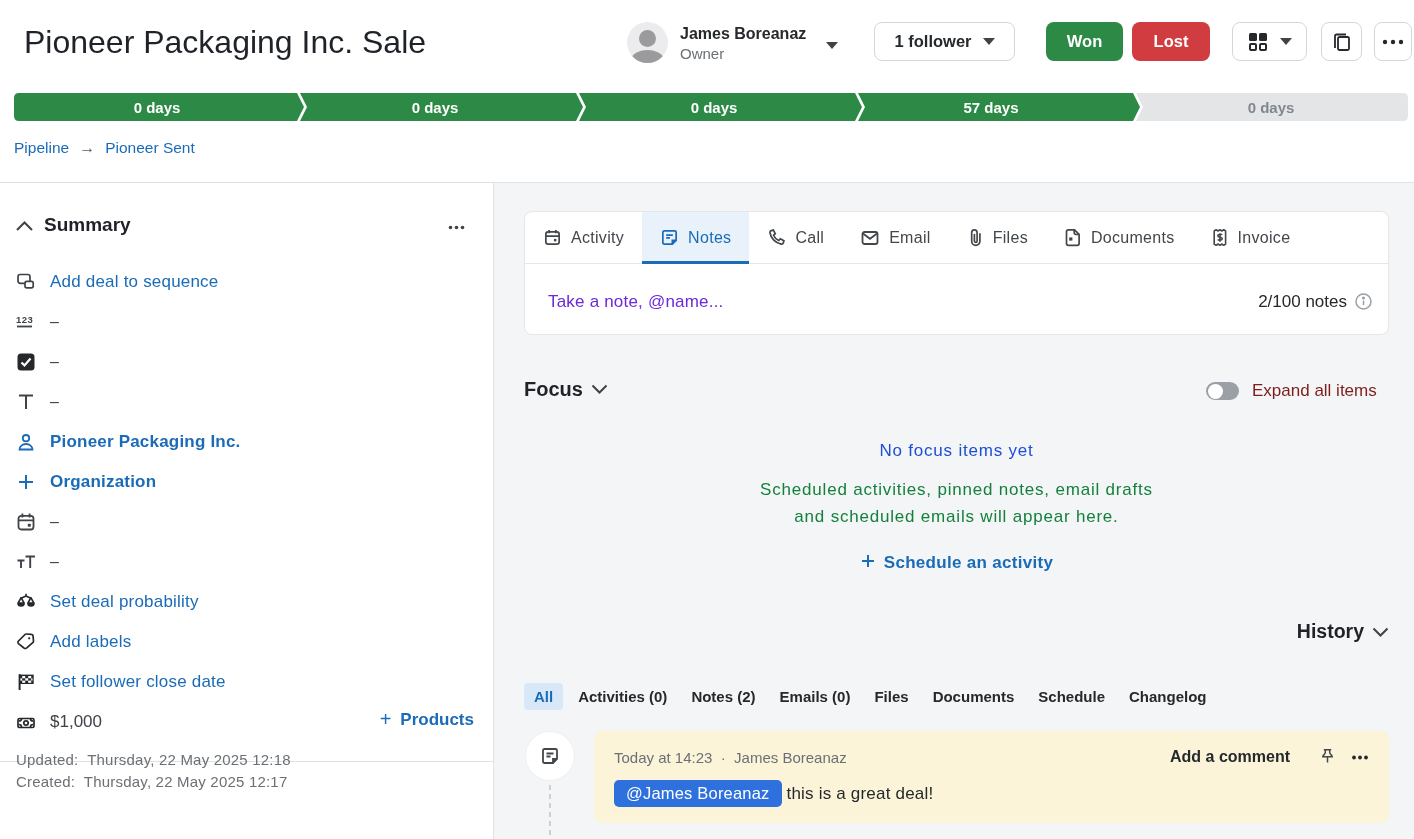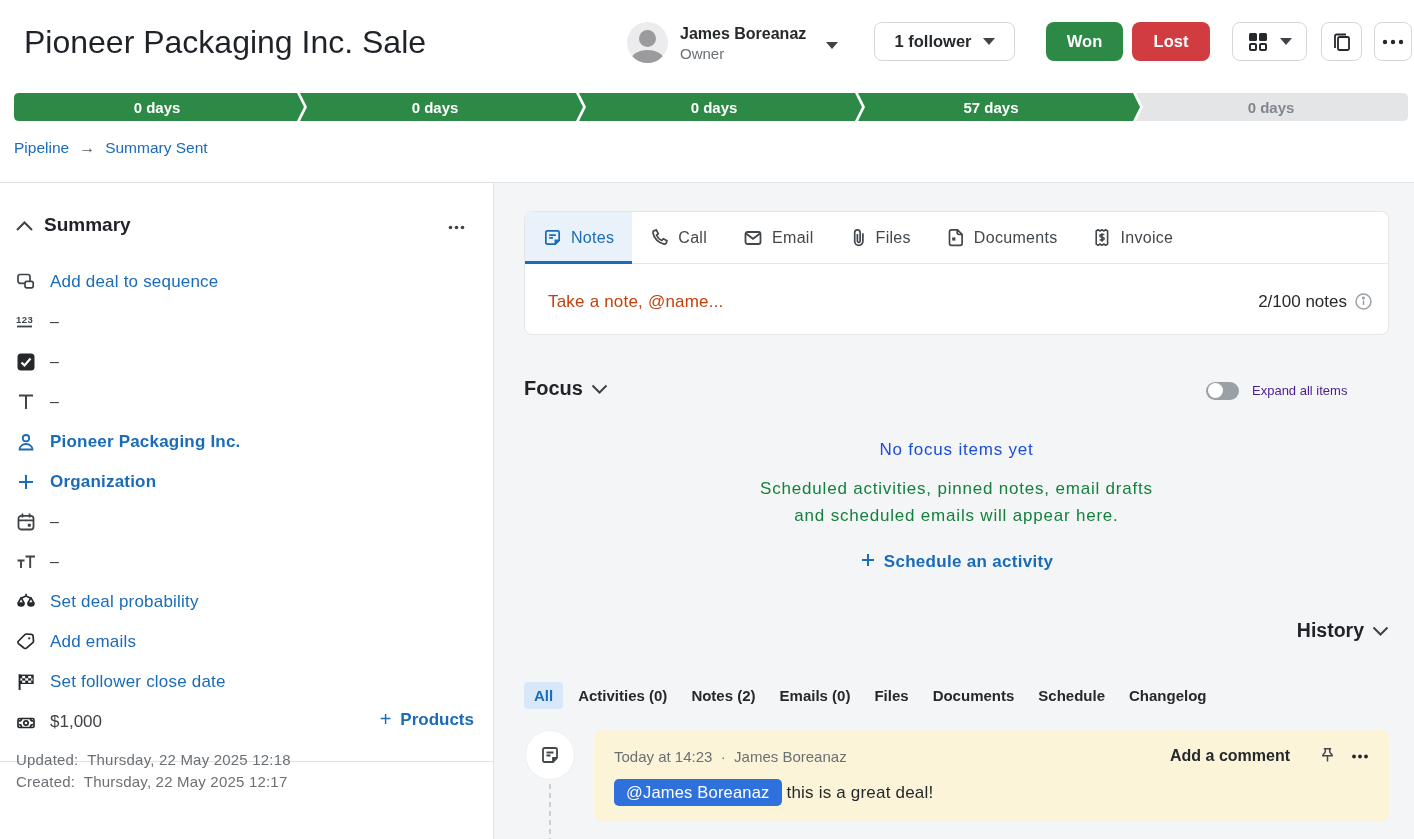--- a/index.html
+++ b/index.html
@@ -45,28 +45,28 @@
 .sb-div { position:absolute; left:0; right:0; top:578px; border-top:1px solid #e0e2e4; }
 .sb-dates { position:absolute; left:16px; top:566px; font-size:15px; color:#6b7075; line-height:22px; letter-spacing:0.2px; }
 .content { flex:1; background:#f4f5f6; padding:28px 25px 0 30px; position:relative; }
 .card { background:#fff; border:1px solid #e4e6e8; border-radius:8px; }
 .tabs { display:flex; align-items:stretch; height:52px; border-bottom:1px solid #e4e6e8; padding:0; }
 .tab { display:flex; align-items:center; padding:0 18px; font-size:16px; letter-spacing:0.3px; color:#42474c; position:relative; }
 .tab svg { margin-right:9px; }
 .tab.active { background:#e9f1fa; color:#1a6bb8; font-weight:400; }
 .tab.active:after { content:""; position:absolute; left:0; right:0; bottom:-1px; height:3px; background:#1a6bb8; }
 .noterow { display:flex; align-items:center; height:70px; padding:5px 16px 0 23px; }
-.noteph { color:#c2410c; font-size:17px; flex:1; letter-spacing:0.2px; }
+.noteph { color:#6d28d9; font-size:17px; flex:1; letter-spacing:0.2px; }
 .notecount { font-size:17px; color:#26292c; margin-right:8px; }
 .focusrow { margin-top:42px; display:flex; align-items:center; }
 .focus-h { font-size:20px; font-weight:700; color:#1f2228; }
 .chev-down { margin-left:8px; }
 .toggle { margin-left:auto; margin-top:4px; width:33px; height:18px; border-radius:9px; background:#9aa0a6; position:relative; }
 .toggle:after { content:""; position:absolute; left:1.5px; top:1.5px; width:15px; height:15px; border-radius:50%; background:#fff; }
-.toggle-lbl { font-size:13px; color:#4c1d95; margin-left:13px; width:137px; margin-top:4px; }
+.toggle-lbl { font-size:17px; color:#7f1d1d; margin-left:13px; width:137px; margin-top:4px; }
 .empty { text-align:center; }
 .empty .t1 { margin-top:40px; font-size:17px; color:#1d4ed8; letter-spacing:0.8px; }
 .empty .t2 { margin-top:15px; font-size:17px; color:#15803d; line-height:27px; letter-spacing:0.8px; }
 .sched { margin-top:23px; display:flex; justify-content:center; color:#1a6bb8; font-size:17px; font-weight:700; letter-spacing:0.3px; }
 .hist-h { margin-top:47px; font-size:19.5px; font-weight:700; color:#1f2228; display:flex; align-items:center;justify-content:flex-end; }
 .filters { margin-top:40px; display:flex; align-items:center; font-size:15px; font-weight:700; color:#26292c; }
 .filters .pill { background:#d9e8f8; color:#1a6bb8; border-radius:4px; padding:5px 10px; margin-right:15px; }
 .filters span { margin-right:24px; }
 .timeline { display:flex; margin-top:21px; position:relative; }
 .tl-icon { width:50px; height:50px; border-radius:50%; background:#fff; border:1px solid #eef0f1; flex:none; margin-left:1px; margin-top:0; display:flex; align-items:center; justify-content:center; z-index:2; }
@@ -122,21 +122,21 @@
     <path fill="#2d8a46" d="M286,0 H562 L569,14 L562,28 H286 L293,14 Z"></path>
     <path fill="#2d8a46" d="M565,0 H841 L848,14 L841,28 H565 L572,14 Z"></path>
     <path fill="#2d8a46" d="M844,0 H1119 L1126,14 L1119,28 H844 L851,14 Z"></path>
     <path fill="#e4e5e7" d="M1122,0 H1389 Q1394,0 1394,5 V23 Q1394,28 1389,28 H1122 L1129,14 Z"></path>
     <text x="143" y="20" text-anchor="middle" font-size="15" font-weight="bold" fill="#fff">0 days</text>
     <text x="421" y="20" text-anchor="middle" font-size="15" font-weight="bold" fill="#fff">0 days</text>
     <text x="700" y="20" text-anchor="middle" font-size="15" font-weight="bold" fill="#fff">0 days</text>
     <text x="977" y="20" text-anchor="middle" font-size="15" font-weight="bold" fill="#fff">57 days</text>
     <text x="1257" y="20" text-anchor="middle" font-size="15" font-weight="bold" fill="#81878d">0 days</text>
   </svg>
-  <div class="crumbs"><a href="#">Pipeline</a><span class="arr">→</span><a href="#">Summary Sent</a></div>
+  <div class="crumbs"><a href="#">Pipeline</a><span class="arr">→</span><a href="#">Pioneer Sent</a></div>
 </div>
 <div class="main">
   <div class="sidebar">
     <svg class="sb-head" style="top:38px;" width="17" height="10" viewBox="0 0 17 10" fill="none" stroke="#3e4348" stroke-width="2">
         <path d="M1 9 L8.5 1.5 L16 9"></path>
       </svg>
     <div class="summary-h">Summary</div>
     <div class="sb-dots"><svg width="17" height="5" viewBox="0 0 17 5">
           <circle cx="2.5" cy="2.5" r="1.8" fill="#3e4348"></circle>
           <circle cx="8.5" cy="2.5" r="1.8" fill="#3e4348"></circle>
@@ -205,21 +205,21 @@
           <path d="M12 11 L14.9 5.6 L17.8 11" stroke-linejoin="round"></path>
           <path d="M11.9 11 a3.05 3.05 0 0 0 6.1 0 Z" fill="#26292c" stroke-linejoin="round"></path>
         </svg>
       <a href="#">Set deal probability</a>
     </div>
     <div class="sb-row" style="top:447px;">
       <svg class="ic" viewBox="0 0 20 20" fill="none" stroke="#26292c" stroke-width="1.7">
           <path d="M2.5 9 L9 2.5 a1.8 1.8 0 0 1 1.4-.5 l5 .4 a1.8 1.8 0 0 1 1.7 1.7 l.4 5 a1.8 1.8 0 0 1-.5 1.4 L10.5 16 a1.8 1.8 0 0 1-2.6 0 L2.5 11.6 a1.8 1.8 0 0 1 0-2.6 Z"></path>
           <circle cx="13.2" cy="6.3" r="1.1" fill="#26292c" stroke="none"></circle>
         </svg>
-      <a href="#">Add emails</a>
+      <a href="#">Add labels</a>
     </div>
     <div class="sb-row" style="top:487px;">
       <svg class="ic" viewBox="0 0 20 20">
           <path d="M3.6 2.2 V18" stroke="#26292c" stroke-width="2" fill="none"></path>
           <rect x="3.1" y="2.6" width="14.6" height="9.4" fill="#26292c"></rect>
           <g fill="#fff">
             <rect x="6.2" y="4" width="3" height="2.3"></rect>
             <rect x="12.2" y="4" width="3" height="2.3"></rect>
             <rect x="4.4" y="6.3" width="1.8" height="2.3"></rect>
             <rect x="9.2" y="6.3" width="3" height="2.3"></rect>
@@ -238,20 +238,25 @@
         </svg>
       <span class="dash" style="font-size:17px;">$1,000</span>
     </div>
     <div class="products" style="top:525px;"><span style="font-weight:400;margin-right:9px;font-size:20px;vertical-align:-1px;">+</span>Products</div>
     <div class="sb-div"></div>
     <div class="sb-dates">Updated:&nbsp;&nbsp;Thursday, 22 May 2025 12:18<br>Created:&nbsp;&nbsp;Thursday, 22 May 2025 12:17</div>
   </div>
   <div class="content">
     <div class="card">
       <div class="tabs">
+        <div class="tab"><svg width="19" height="19" viewBox="0 0 20 20" fill="none" stroke="#42474c" stroke-width="1.8">
+              <rect x="3" y="4" width="14" height="13" rx="2.5"></rect>
+              <path d="M6.5 2v3.5 M13.5 2v3.5 M3 8.5h14" stroke-width="1.8"></path>
+              <rect x="11.5" y="11.5" width="2.6" height="2.6" fill="#42474c" stroke="none"></rect>
+            </svg>Activity</div>
         <div class="tab active"><svg width="19" height="19" viewBox="0 0 20 20" fill="none" stroke="#1a6bb8" stroke-width="1.8">
               <path d="M4.5 3h11a1.5 1.5 0 0 1 1.5 1.5v8.5l-4 4h-8.5A1.5 1.5 0 0 1 3 15.5v-11A1.5 1.5 0 0 1 4.5 3Z"></path>
               <path d="M13 17v-4h4" fill="#1a6bb8"></path>
               <path d="M6.5 7.5h7 M6.5 10.5h4"></path>
             </svg>Notes</div>
         <div class="tab"><svg width="19" height="19" viewBox="0 0 20 20" fill="none" stroke="#42474c" stroke-width="1.8">
               <path d="M4.5 2.8 l2.2 -0.6 2 3.8 -1.8 1.6 a10 10 0 0 0 5.5 5.5 l1.6-1.8 3.8 2 -0.6 2.2 a2 2 0 0 1-2.3 1.4 A14.5 14.5 0 0 1 3.1 5 a2 2 0 0 1 1.4-2.2 Z"></path>
             </svg>Call</div>
         <div class="tab"><svg width="20" height="20" viewBox="0 0 20 20" fill="none" stroke="#42474c" stroke-width="1.8">
               <rect x="2.5" y="4" width="15" height="12" rx="2"></rect>

